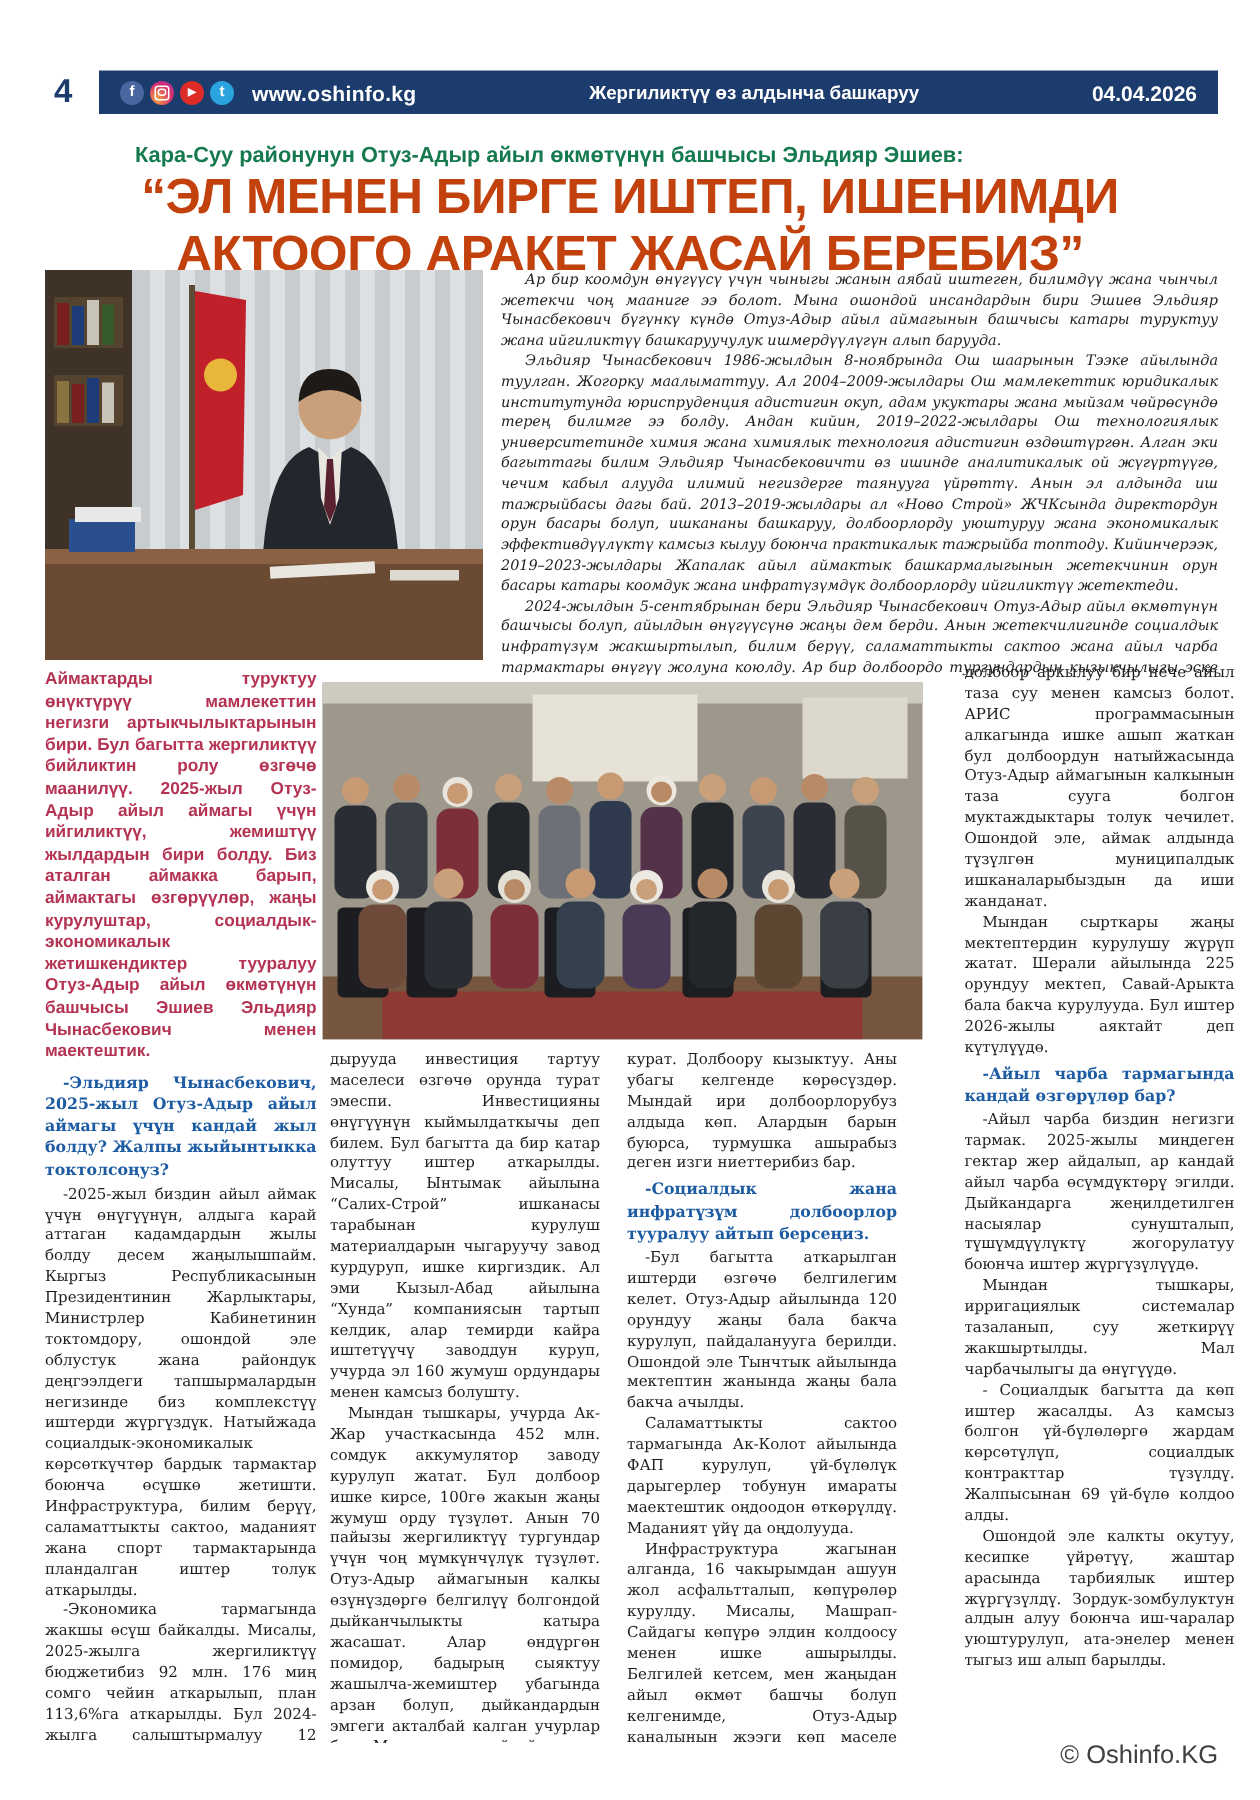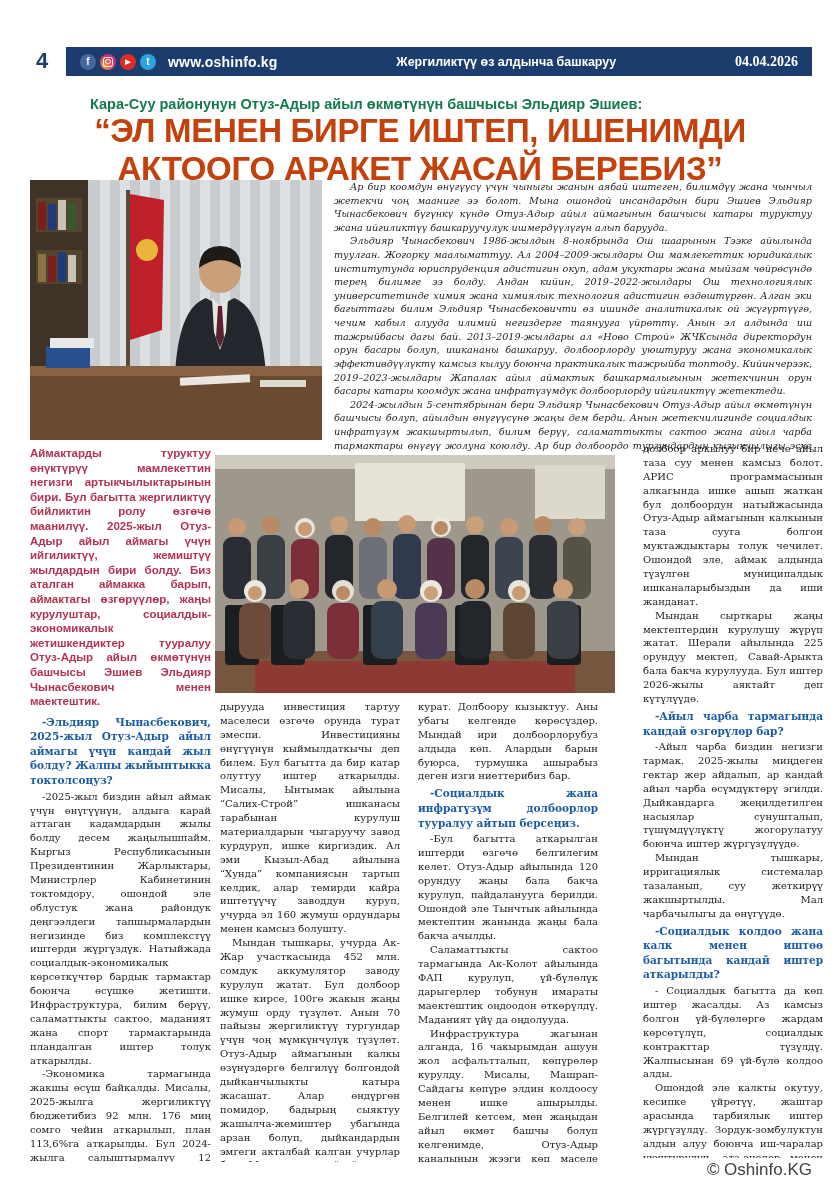--- a/index.html
+++ b/index.html
@@ -13,21 +13,21 @@
   .soc{width:16px;height:16px;border-radius:50%;display:flex;align-items:center;justify-content:center;
        font:700 10px/10px "Liberation Sans",sans-serif;color:#fff;cursor:pointer;}
   .fb{background:#4a66a0;}
   .ig{background:radial-gradient(circle at 30% 75%, #f3a13f, #d62e6e 60%, #9b36b5);}
   .ig-box{width:8px;height:8px;border:1.4px solid #fff;border-radius:2.5px;position:relative;}
   .ig-box::after{content:"";position:absolute;inset:1.2px;border-radius:50%;border:1px solid #fff;}
   .yt{background:#dd2c28;font-size:7px;}
   .tw{background:#2aa3de;}
   .site{font-weight:700;font-size:14px;letter-spacing:.2px;cursor:pointer;}
   .sectionlbl{flex:1;text-align:center;font-weight:700;font-size:12.5px;}
-  .datelbl{font-weight:700;font-size:14px;margin-right:14px;font-family:Liberation Serif, serif;}
+  .datelbl{font-weight:700;font-size:14px;margin-right:14px;}
   
   .kicker{position:absolute;left:90px;top:96px;font:700 14.5px "Liberation Sans",sans-serif;color:#15794e;}
   .headline{position:absolute;left:40px;right:40px;top:112px;margin:0;text-align:center;
             font:800 33px/1.14 "Liberation Sans",sans-serif;color:#c2410c;letter-spacing:-.3px;}
   
   .portrait{position:absolute;left:30px;top:180px;width:292px;height:260px;overflow:hidden;background:#b9bcbf;}
   .groupphoto{position:absolute;left:215px;top:455px;width:400px;height:238px;overflow:hidden;background:#a8a49c;}
   
   .intro{position:absolute;left:334px;top:180px;width:478px;height:272px;overflow:hidden;}
   .intro p{margin:0;font:italic 9.6px/1.42 "DejaVu Serif",serif;text-align:justify;text-indent:16px;}
@@ -212,20 +212,19 @@
     <p class="a">Инфраструктура жагынан алганда, 16 чакырымдан ашуун жол асфальтталып, көпүрөлөр курулду. Мисалы, Машрап-Сайдагы көпүрө элдин колдоосу менен ишке ашырылды. Белгилей кетсем, мен жаңыдан айыл өкмөт башчы болуп келгенимде, Отуз-Адыр каналынын жээги көп маселе жаратканын байкадым. Ал жакты жалпы ишембилик менен тазалатып, видеобайкоо орноттуруп койдум. Мына ушундан кийин канал жээгине таштанды таштоо токтоду, (жылмайып).</p>
 
   </div>
 
   <div class="col col4">
     <p class="cont">долбоор аркылуу бир нече айыл таза суу менен камсыз болот. АРИС программасынын алкагында ишке ашып жаткан бул долбоордун натыйжасында Отуз-Адыр аймагынын калкынын таза сууга болгон муктаждыктары толук чечилет. Ошондой эле, аймак алдында түзүлгөн муниципалдык ишканаларыбыздын да иши жанданат.</p>
     <p class="a">Мындан сырткары жаңы мектептердин курулушу жүрүп жатат. Шерали айылында 225 орундуу мектеп, Савай-Арыкта бала бакча курулууда. Бул иштер 2026-жылы аяктайт деп күтүлүүдө.</p>
     <p class="q">-Айыл чарба тармагында кандай өзгөрүлөр бар?</p>
     <p class="a">-Айыл чарба биздин негизги тармак. 2025-жылы миңдеген гектар жер айдалып, ар кандай айыл чарба өсүмдүктөрү эгилди. Дыйкандарга жеңилдетилген насыялар сунушталып, түшүмдүүлүктү жогорулатуу боюнча иштер жүргүзүлүүдө.</p>
     <p class="a">Мындан тышкары, ирригациялык системалар тазаланып, суу жеткирүү жакшыртылды. Мал чарбачылыгы да өнүгүүдө.</p>
-    <p class="q">-Социалдык колдоо жана калк менен иштөө багытында кандай иштер аткарылды?</p>
     <p class="a">- Социалдык багытта да көп иштер жасалды. Аз камсыз болгон үй-бүлөлөргө жардам көрсөтүлүп, социалдык контракттар түзүлдү. Жалпысынан 69 үй-бүлө колдоо алды.</p>
     <p class="a">Ошондой эле калкты окутуу, кесипке үйрөтүү, жаштар арасында тарбиялык иштер жүргүзүлдү. Зордук-зомбулуктун алдын алуу боюнча иш-чаралар уюштурулуп, ата-энелер менен тыгыз иш алып барылды.</p>
 
   </div>
 
   <div class="watermark">© Oshinfo.KG</div>
 </div>
 
 </body></html>

